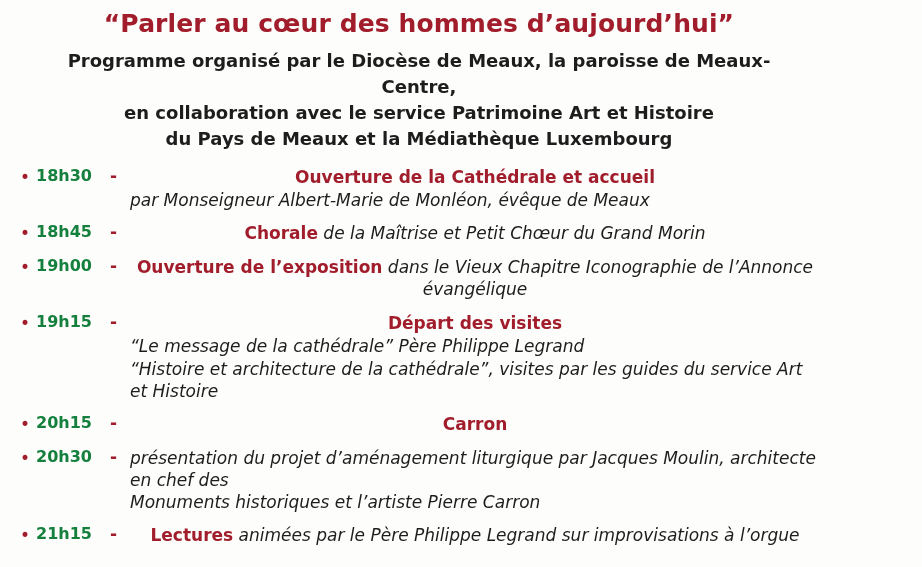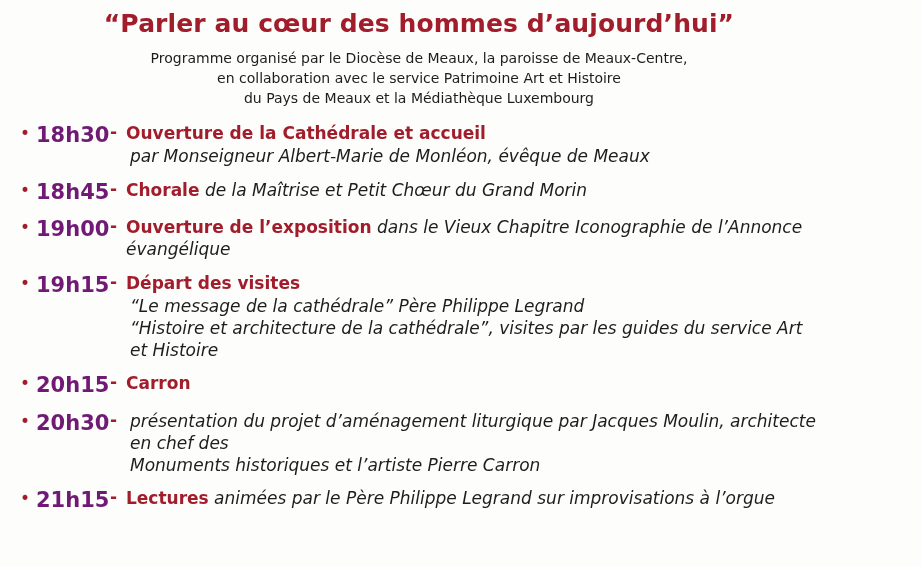--- a/index.html
+++ b/index.html
@@ -27,22 +27,22 @@
     color: #a21d2b;
     font-weight: bold;
     font-size: 25px;
     letter-spacing: 0.1px;
     margin: 4px 0 10px 0;
     line-height: 1.1;
   }
   .subtitle {
     text-align: center;
     color: #1d1d1d;
-    font-weight: normal;
-    font-size: 14px;
+    font-weight: bold;
+    font-size: 18px;
     line-height: 1.45;
     margin: 0 auto 10px auto;
     width: 760px;
   }
   .schedule {
     margin-top: 14px;
     padding: 0 0 0 6px;
   }
   .entry {
     display: flex;
@@ -52,23 +52,23 @@
   .bullet {
     color: #a21d2b;
     font-size: 17px;
     line-height: 1.15;
     width: 16px;
     flex: 0 0 16px;
     text-align: left;
     padding-top: 2px;
   }
   .time {
-    color: #701a75;
+    color: #15803d;
     font-weight: bold;
-    font-size: 21px;
+    font-size: 16px;
     flex: 0 0 74px;
     white-space: nowrap;
     line-height: 1.25;
   }
   .dash {
     color: #a21d2b;
     font-weight: bold;
     font-size: 17px;
     flex: 0 0 16px;
     line-height: 1.25;
@@ -77,20 +77,21 @@
     flex: 1 1 auto;
     font-size: 17px;
     line-height: 1.3;
     color: #1d1d1d;
   }
   .line {
     display: block;
   }
   .ln-main {
     margin-bottom: 1px;
+    text-align: center;
   }
   .ln-sub {
     padding-left: 4px;
   }
   .hl {
     color: #a21d2b;
     font-weight: bold;
   }
   .plain {
     color: #1d1d1d;

